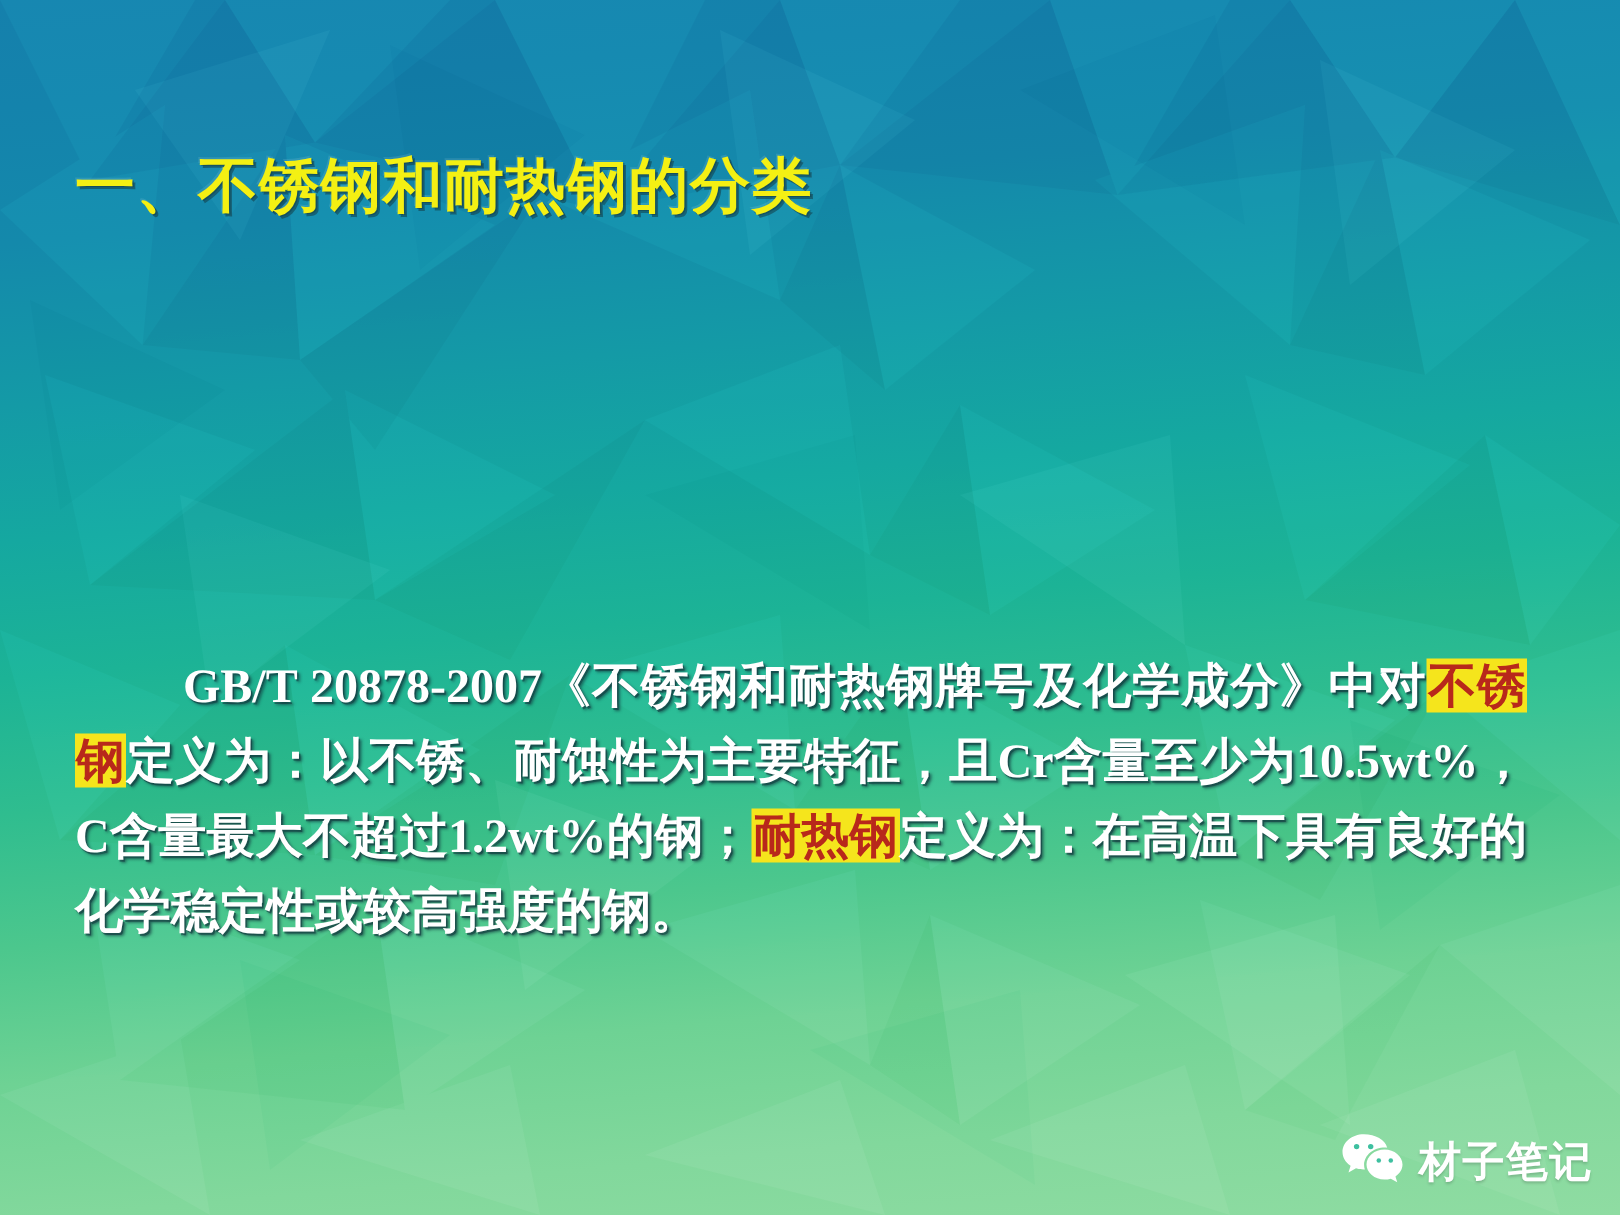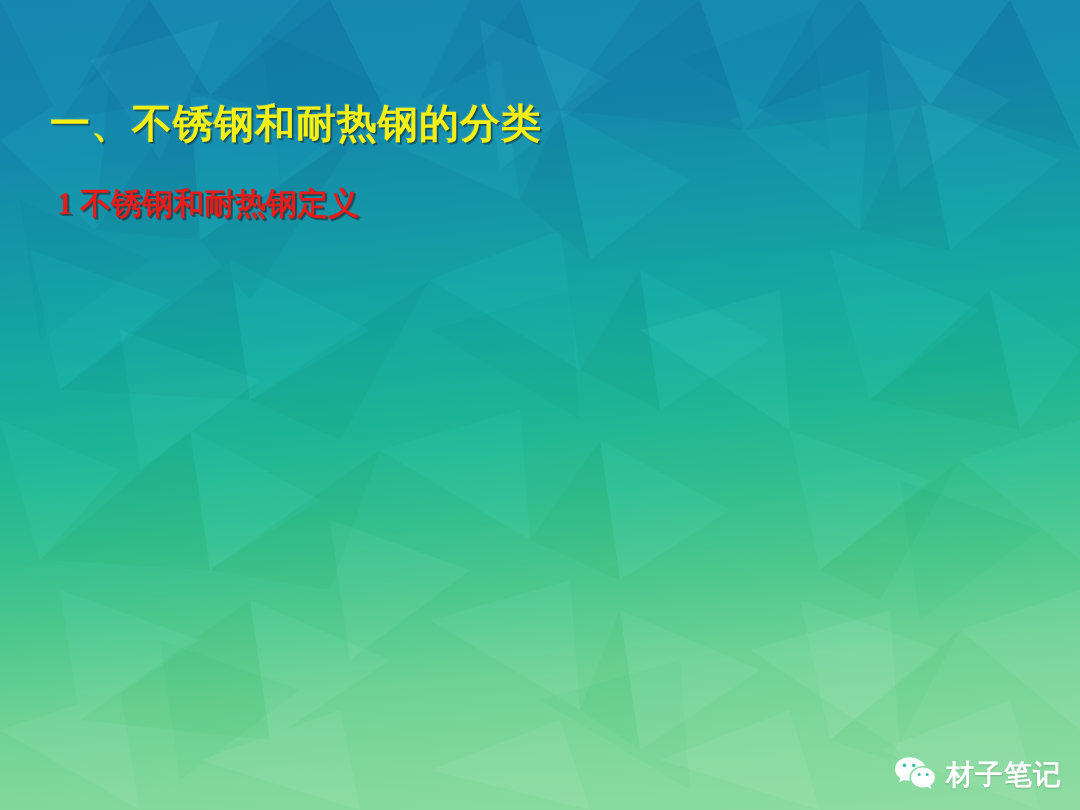--- a/index.html
+++ b/index.html
@@ -212,23 +212,25 @@
       <polygon points="900,480 1040,530 920,620"></polygon>
       <polygon points="160,640 300,690 180,780"></polygon>
       <polygon points="540,700 680,660 690,790"></polygon>
     </g>
   </svg>
 
   <div class="content">
 
     <div class="slide-title">一、不锈钢和耐热钢的分类</div>
 
-    <div class="section-heading">1 不锈钢和耐热钢定义</div>
-
-
+
+
+    <div class="body-block para-2">
+      <span class="indent"></span><span>GB/T 20878-2007《不锈钢和耐热钢牌号及化学成分》中对</span><span class="hl">不锈钢</span><span>定义为：以不锈、耐蚀性为主要特征，且Cr含量至少为10.5wt%，C含量最大不超过1.2wt%的钢；</span><span class="hl">耐热钢</span><span>定义为：在高温下具有良好的化学稳定性或较高强度的钢。</span>
+    </div>
 
     <div class="watermark">
       <span>
         <svg width="42" height="34" viewBox="0 0 42 34" aria-hidden="true">
           <path fill="#ffffff" d="M15.2 1.2C7.3 1.2 1 6.5 1 13c0 3.7 2.1 7 5.4 9.2l-1.4 4.4 5-2.7c1.6.5 3.3.8 5.2.8h.7c-.3-1-.5-2-.5-3.1 0-6.4 6.2-11.6 13.9-11.6.5 0 1 0 1.5.1C29.5 5.1 23 1.2 15.2 1.2z"></path>
           <circle fill="#3ec0a0" cx="10.4" cy="9.4" r="1.8"></circle>
           <circle fill="#3ec0a0" cx="19.8" cy="9.4" r="1.8"></circle>
           <path fill="#ffffff" d="M41 21.4c0-5.5-5.4-10-12-10s-12 4.5-12 10 5.4 10 12 10c1.5 0 2.9-.2 4.2-.6l4.3 2.3-1.2-3.8c2.8-1.8 4.7-4.6 4.7-7.9z"></path>
           <circle fill="#3ec0a0" cx="25.2" cy="18.6" r="1.5"></circle>
           <circle fill="#3ec0a0" cx="33.2" cy="18.6" r="1.5"></circle>

